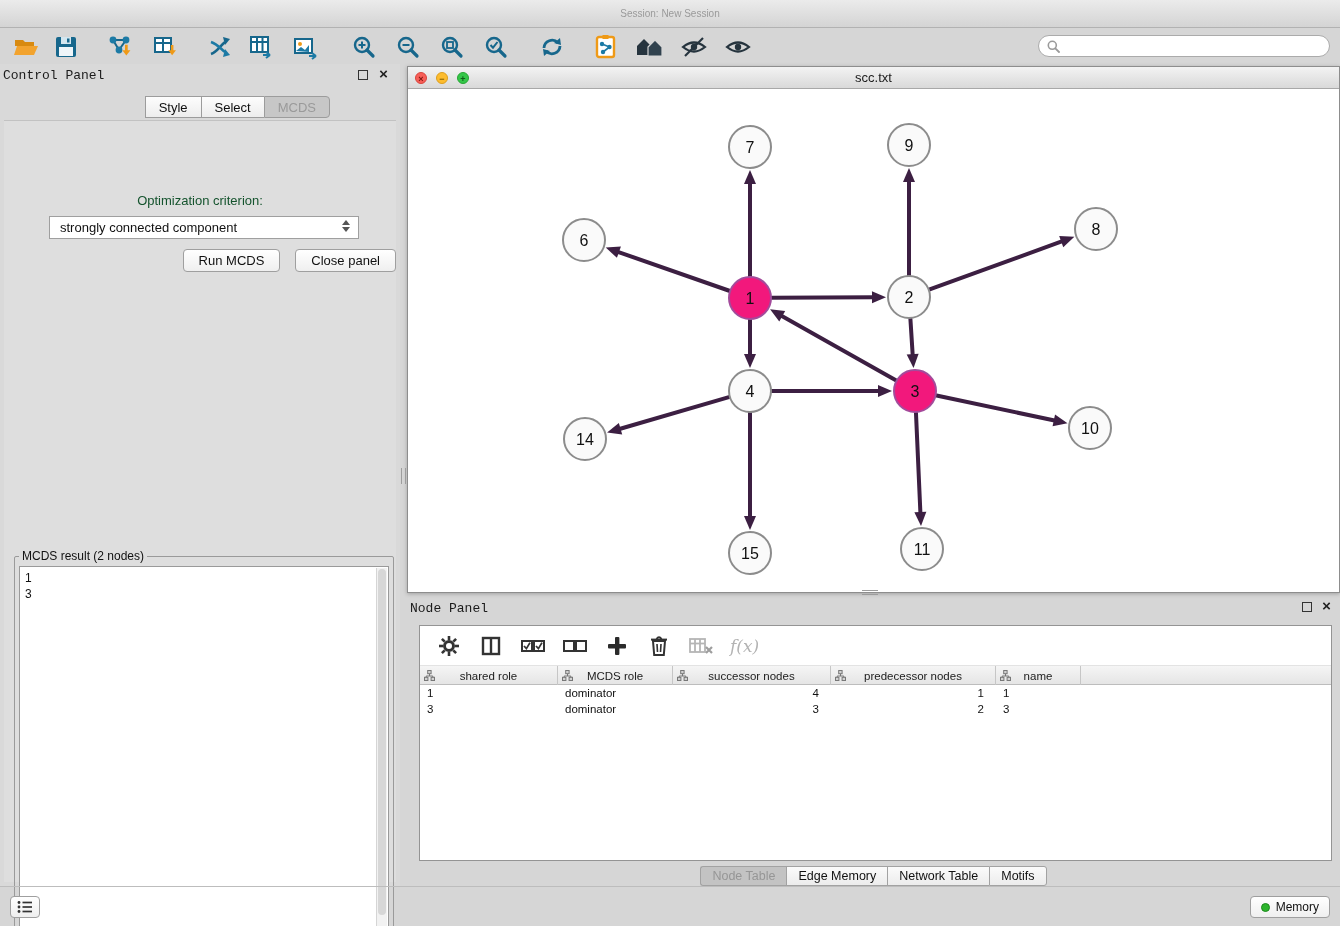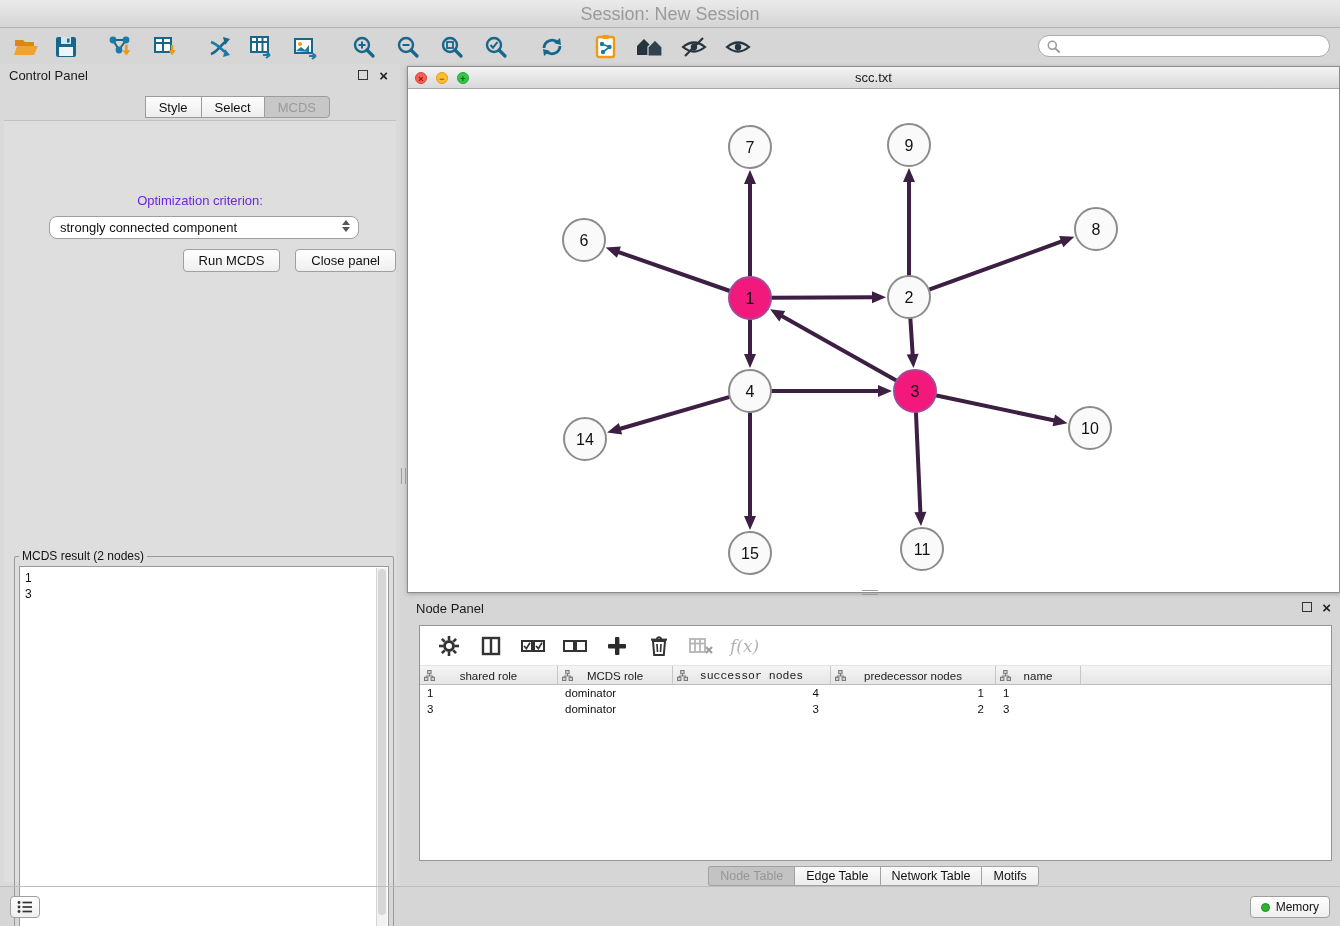--- a/index.html
+++ b/index.html
@@ -3,43 +3,43 @@
 <meta charset="utf-8">
 <style>
   * { margin:0; padding:0; box-sizing:border-box; }
   html,body { background:#bfbfbf; }
   body { font-family:"Liberation Sans", sans-serif; }
   .app { position:relative; width:1340px; height:926px; background:#d6d6d6; overflow:hidden; }
 
   
   .titlebar { position:absolute; top:0; left:0; right:0; height:28px;
     background:linear-gradient(#ebebeb,#d4d4d4); border-bottom:1px solid #b2b2b2;
-    text-align:center; line-height:28px; font-size:18px; color:#9a9a9a; }
+    text-align:center; line-height:28px; font-size:10px; color:#9a9a9a; }
 
   
   .toolbar { position:absolute; top:29px; left:0; right:0; height:35px; }
   .tbtn { position:absolute; top:3px; width:32px; height:29px; display:flex; align-items:center; justify-content:center; border-radius:4px; }
   .search-wrap { position:absolute; right:10px; top:6px; width:292px; height:22px; background:#fff;
     border:1px solid #ababab; border-radius:11px; display:flex; align-items:center; padding:0 8px; }
   .search-wrap input { border:none; outline:none; flex:1; font-size:12px; margin-left:5px; background:transparent; font-family:"Liberation Sans", sans-serif; }
 
   
   .control-panel { position:absolute; left:0; top:64px; width:400px; height:822px; background:#d9d9d9; }
-  .panel-header { position:relative; height:24px; line-height:24px; font-size:13px; color:#1b1b1b; padding-left:9px; }
+  .panel-header { position:relative; height:24px; line-height:24px; font-size:13px; color:#1b1b1b; padding-left:3px;font-family:Liberation Mono, monospace; }
   .win-mini { position:absolute; top:6px; width:10px; height:10px; border:1.5px solid #333; background:transparent; }
   .win-x { position:absolute; top:2px; font-size:15px; font-weight:700; color:#222; line-height:20px; }
   .cp-tabs { position:absolute; left:0; right:0; top:32px; height:22px; display:flex; justify-content:center; }
   .cp-tab { height:22px; line-height:21px; padding:0 13px; font-size:13px; color:#111; background:linear-gradient(#fdfdfd,#ededed);
     border:1px solid #9c9c9c; border-right-width:0; }
   .cp-tab:first-child { border-top-left-radius:4px; border-bottom-left-radius:4px;margin-top:44px; }
   .cp-tab:last-child { border-right-width:1px; border-top-right-radius:4px; border-bottom-right-radius:4px; }
   .cp-tab.selected { background:#c7c7c7; color:#9a9a9a; }
   .cp-body { position:absolute; left:4px; right:4px; top:56px; bottom:4px; background:#dedede; border-top:1px solid #c2c2c2; }
-  .opt-label { position:absolute; top:72px; left:0; right:0; text-align:center; font-size:13px; color:#6d28d9; }
-  .dropdown { position:absolute; top:95px; left:45px; width:310px; height:23px; background:#fff; border:1px solid #9f9f9f; border-radius:8px;
+  .opt-label { position:absolute; top:72px; left:0; right:0; text-align:center; font-size:13px; color:#14532d; }
+  .dropdown { position:absolute; top:95px; left:45px; width:310px; height:23px; background:#fff; border:1px solid #9f9f9f; border-radius:0;
     font-size:13px; line-height:21px; padding-left:10px; color:#111; }
   .stepper { position:absolute; right:7px; top:3px; width:11px; display:flex; flex-direction:column; align-items:center; gap:2px; }
   .stepper .up { width:0; height:0; border-left:4px solid transparent; border-right:4px solid transparent; border-bottom:5px solid #555; }
   .stepper .dn { width:0; height:0; border-left:4px solid transparent; border-right:4px solid transparent; border-top:5px solid #555; }
   .btn-row { position:absolute; top:128px; left:0; right:0; display:flex; justify-content:flex-end; gap:15px; }
   .pbtn { height:23px; padding:0 15px; font-size:13px; color:#111; background:linear-gradient(#ffffff,#efefef);
     border:1px solid #9f9f9f; border-radius:4px; font-family:"Liberation Sans", sans-serif; }
   .result-box { position:absolute; left:10px; width:380px; top:428px; height:388px; border:1px solid #9a9a9a; border-radius:2px; }
   .result-box legend { font-size:12px; color:#111; padding:0 3px; margin-left:4px; }
   .result-area { position:absolute; left:4px; right:4px; top:3px; bottom:6px; background:#fff; border:1px solid #9a9a9a; }
@@ -430,21 +430,21 @@
           </div>
           <div class="th" style="width: 115px;">
             <span class="sort-icon"><svg width="11" height="11" viewBox="0 0 11 11">
                 <path d="M5.5 3.5 V6 M2.2 8 V6 H8.8 V8" stroke="#777" stroke-width="1" fill="none"></path>
                 <rect x="3.7" y="0.5" width="3.4" height="3.2" fill="#d2d2d2" stroke="#777"></rect>
                 <rect x="0.5" y="7.3" width="3.4" height="3.2" fill="#d2d2d2" stroke="#777"></rect>
                 <rect x="7.1" y="7.3" width="3.4" height="3.2" fill="#d2d2d2" stroke="#777"></rect>
               </svg></span>
             <span>MCDS role</span>
           </div>
-          <div class="th" style="width: 158px; font-family: Liberation Mono, monospace;">
+          <div class="th" style="width: 158px;">
             <span class="sort-icon"><svg width="11" height="11" viewBox="0 0 11 11">
                 <path d="M5.5 3.5 V6 M2.2 8 V6 H8.8 V8" stroke="#777" stroke-width="1" fill="none"></path>
                 <rect x="3.7" y="0.5" width="3.4" height="3.2" fill="#d2d2d2" stroke="#777"></rect>
                 <rect x="0.5" y="7.3" width="3.4" height="3.2" fill="#d2d2d2" stroke="#777"></rect>
                 <rect x="7.1" y="7.3" width="3.4" height="3.2" fill="#d2d2d2" stroke="#777"></rect>
               </svg></span>
             <span>successor nodes</span>
           </div>
           <div class="th" style="width: 165px;">
             <span class="sort-icon"><svg width="11" height="11" viewBox="0 0 11 11">
@@ -478,21 +478,21 @@
             <div class="td" style="width: 138px; text-align: left;">3</div>
             <div class="td" style="width: 115px; text-align: left;">dominator</div>
             <div class="td" style="width: 158px; text-align: right;">3</div>
             <div class="td" style="width: 165px; text-align: right;">2</div>
             <div class="td" style="width: 85px; text-align: left;">3</div>
           </div>
         </div>
     </div>
     <div class="table-tabs" id="table-tabs">
         <div class="ttab selected">Node Table</div>
-        <div class="ttab">Edge Table</div>
+        <div class="ttab">Edge Memory</div>
         <div class="ttab">Network Table</div>
         <div class="ttab">Motifs</div>
       </div>
   </div>
 
   <div class="statusbar">
     <div class="console-btn">
       <svg width="16" height="14" viewBox="0 0 16 14">
         <circle cx="2" cy="2.5" r="1.4" fill="#333"></circle>
           <circle cx="2" cy="7" r="1.4" fill="#333"></circle>

